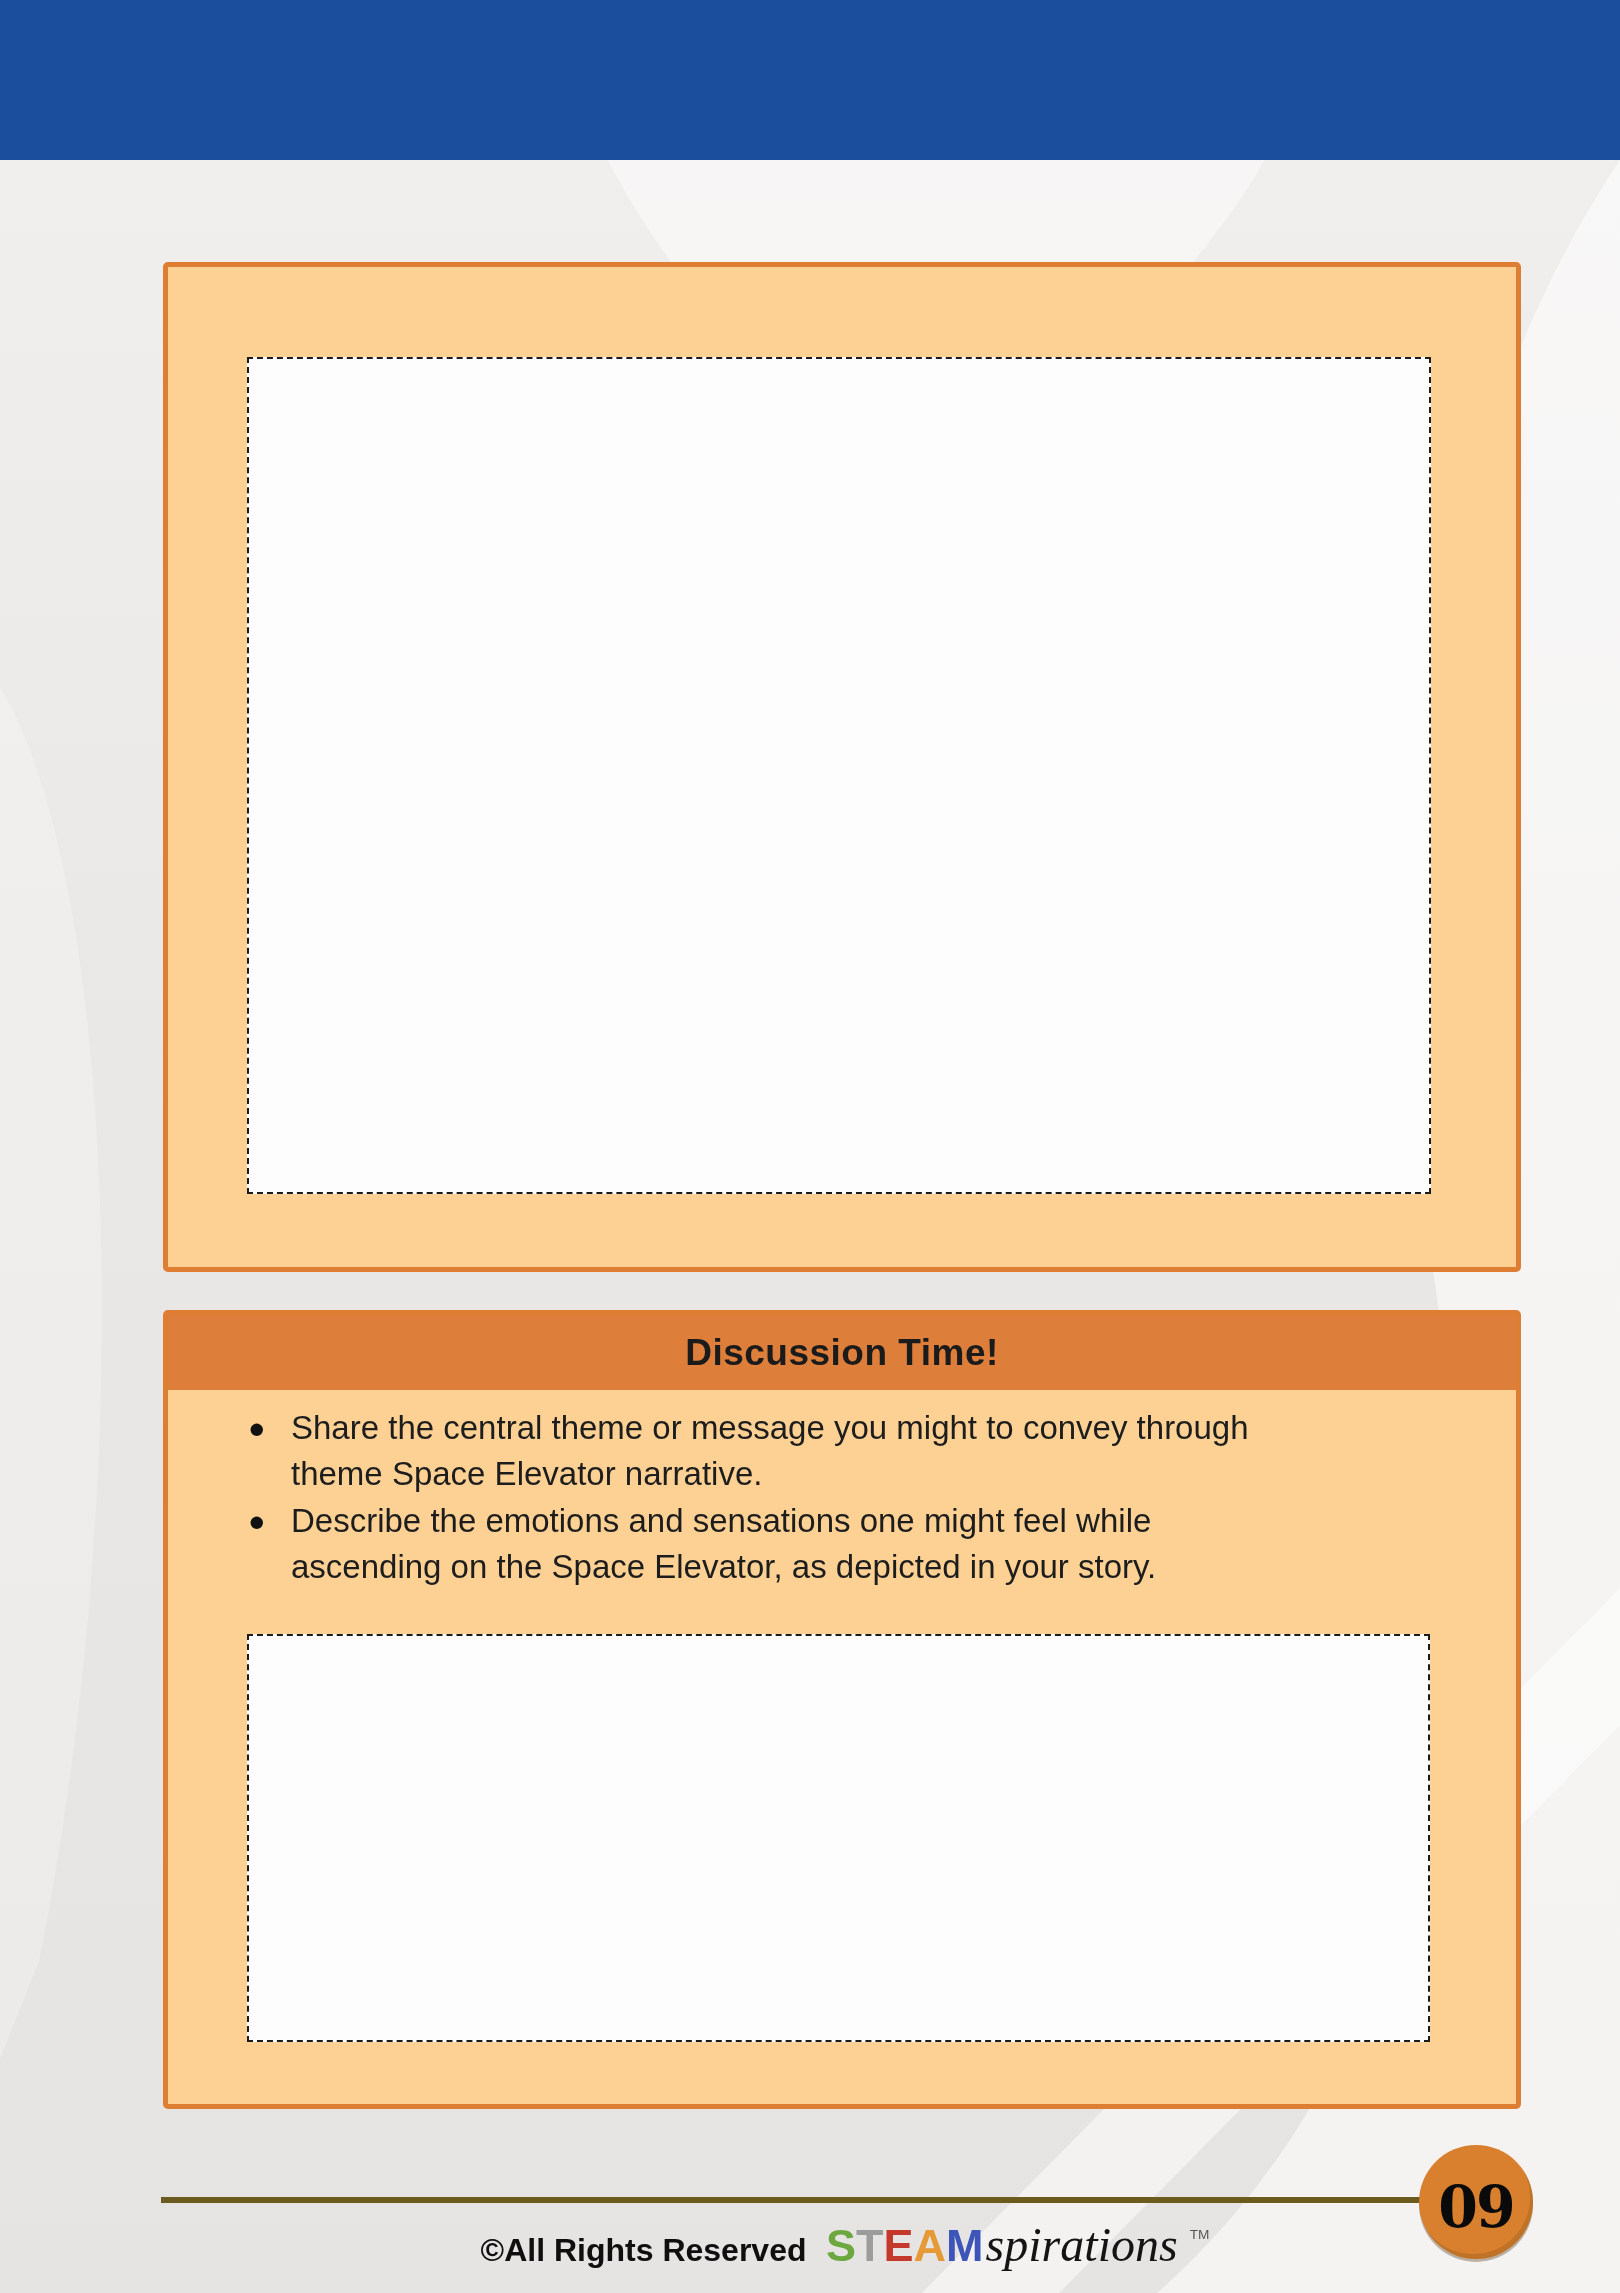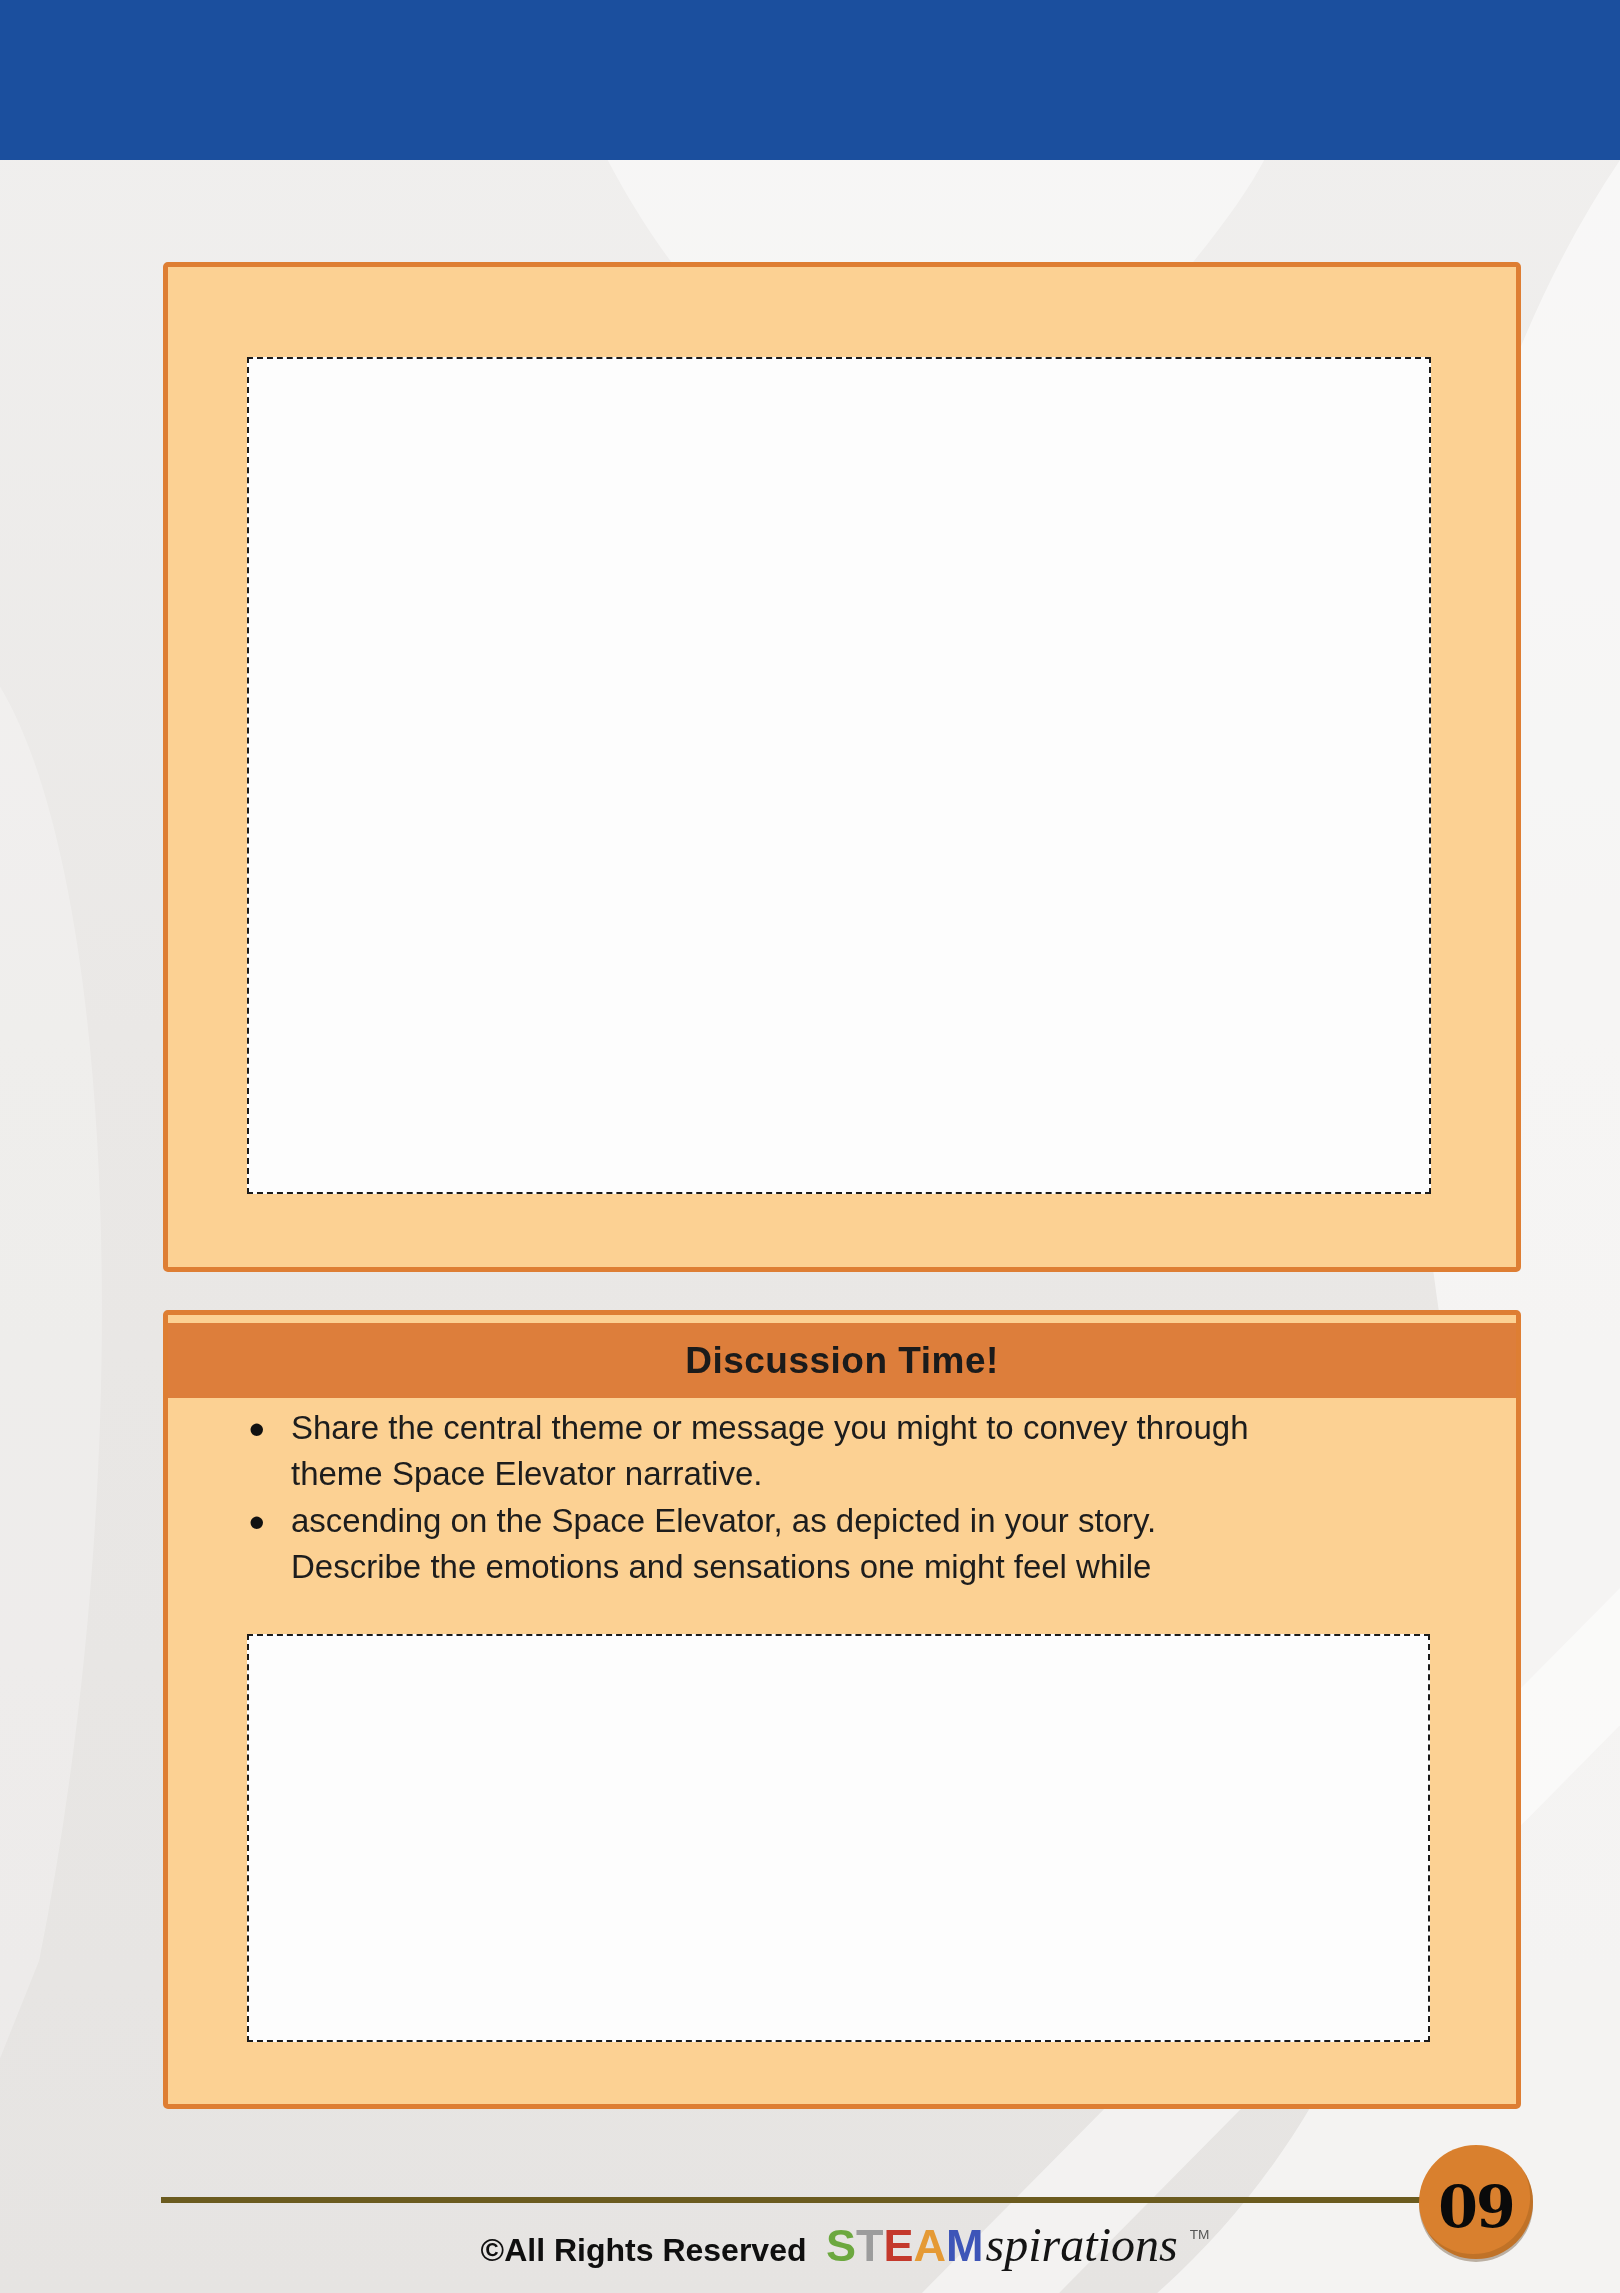--- a/index.html
+++ b/index.html
@@ -27,21 +27,21 @@
   .panel-2{left:163px;top:1310px;width:1358px;height:799px;}
   .writing-area{
     position:absolute;
     box-sizing:border-box;
     background:#FDFDFD;
     border:2px dashed #1b1b1b;
   }
   .writing-area-1{left:247px;top:357px;width:1184px;height:837px;}
   .writing-area-2{left:247px;top:1634px;width:1183px;height:408px;}
   .discussion-header{
-    position:absolute;left:0;top:8px;width:100%;height:75px;
+    position:absolute;left:0;top:0;width:100%;height:75px;
     background:#DD7E3B;
     display:flex;align-items:center;justify-content:center;
   }
   .discussion-title{
     font-size:37px;font-weight:bold;color:#1b1b1b;letter-spacing:0.5px;
   }
   .bullet-list{
     position:absolute;left:0;top:90px;width:100%;
     box-sizing:border-box;
     padding:0 59px 0 123px;
@@ -119,22 +119,22 @@
       <span class="discussion-title">Discussion Time!</span>
     </div>
     <div class="bullet-list">
       <div class="bullet-item">
         <span class="dot">●</span>
         <span class="bullet-line">Share the central theme or message you might to convey through</span>
         <span class="bullet-line">theme Space Elevator narrative.</span>
       </div>
       <div class="bullet-item">
         <span class="dot">●</span>
+        <span class="bullet-line">Describe the emotions and sensations one might feel while</span>
         <span class="bullet-line">ascending on the Space Elevator, as depicted in your story.</span>
-        <span class="bullet-line">Describe the emotions and sensations one might feel while</span>
       </div>
     </div>
   </div>
   <div class="writing-area writing-area-2"></div>
 
   <div class="footer-line"></div>
 
   <div class="page-badge">
     <span>09</span>
   </div>

